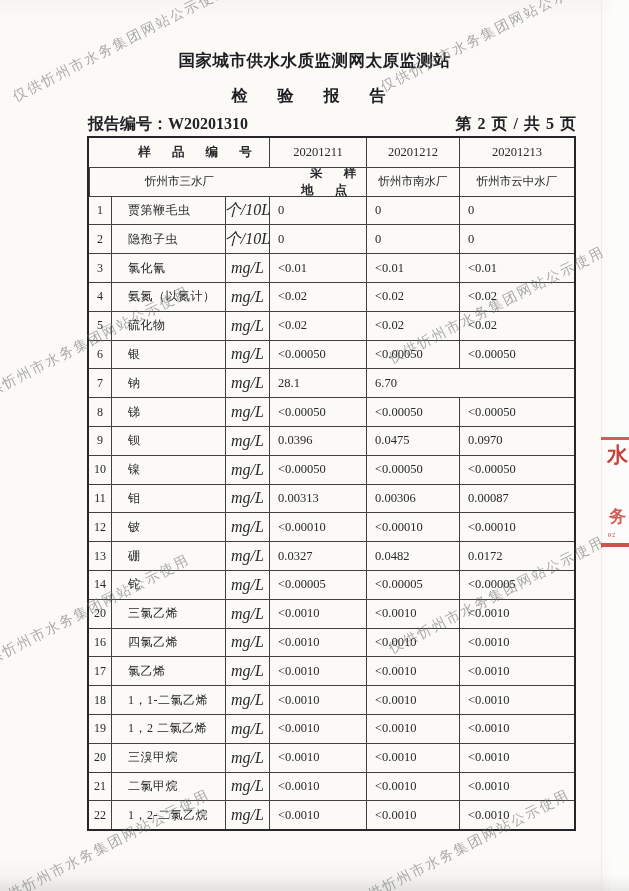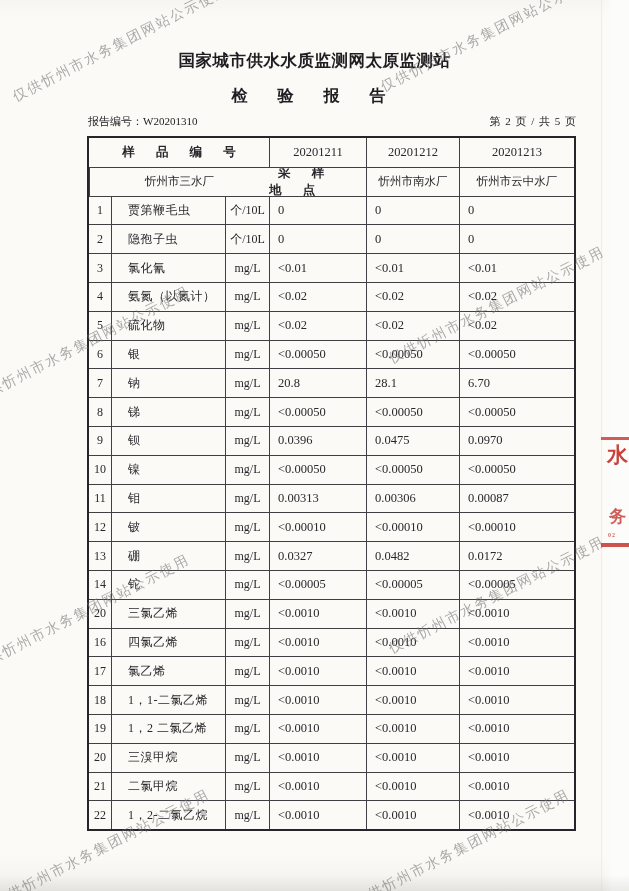--- a/index.html
+++ b/index.html
@@ -50,21 +50,21 @@
     font-weight: 600; color: #1e1e22; z-index: 2;
   }
   .report-title {
     position: absolute; top: 86px; left: -6px; width: 100%;
     text-align: center; font-size: 16px; font-weight: 600;
     letter-spacing: 13px; text-indent: 13px; color: #1e1e22; z-index: 2;
   }
   .meta {
     position: absolute; top: 114px; left: 88px; width: 489px;
     display: flex; justify-content: space-between;
-    font-size: 11px; font-weight: 400; color: #222226; z-index: 2; gap: 32px;
+    font-size: 16px; font-weight: 700; color: #222226; z-index: 2; gap: 32px;
   }
   .meta .page-info { letter-spacing: 1px; }
 
   
   .tbl {
     position: absolute; top: 136px; left: 87px; width: 489px;
     border: 2px solid #26262a; z-index: 2; background: transparent;
   }
   .row {
     display: grid; grid-template-columns: 22px 114px 44px 97px 93px 1fr;
@@ -72,23 +72,23 @@
   }
   .row.hdr { grid-template-columns: 180px 97px 93px 1fr; }
   .row.first { border-top: none; }
   .cell {
     display: flex; align-items: center; overflow: hidden;
     border-left: 1px solid #3f3f44; color: #28282c;
   }
   .cell.cf { border-left: none; }
   .c-num  { justify-content: center; font-size: 12px; }
   .c-name { padding-left: 16px; font-size: 12px; letter-spacing: 0.5px; }
-  .c-unit { justify-content: center; font-size: 12px; }
+  .c-unit { justify-content: center; font-size: 16px; font-style: italic; }
   .c-val  { padding-left: 8px; font-size: 12.5px; }
-  .hdr .c-label { justify-content: center; font-size: 12.5px; font-weight: 600; letter-spacing: 9px; text-indent: 9px; }
+  .hdr .c-label { justify-content: center; font-size: 12.5px; font-weight: 600; letter-spacing: 9px; text-indent: 9px; margin-left: 32px; }
   .hdr .c-id    { justify-content: center; font-size: 12.5px; }
   .hdr .c-loc   { justify-content: center; font-size: 11.5px; }
 
   
   .stamp {
     position: absolute; right: -2px; top: 437px; width: 30px;
     color: #c8413a; z-index: 6; font-weight: 700; line-height: 1;
   }
   .stamp-bar  { width: 30px; height: 3px; background: #c8413a; opacity: .85; margin-bottom: 5px; }
   .stamp-char1 { font-size: 21px; margin-left: 6px; }
@@ -185,21 +185,20 @@
     <div class="cell c-unit">mg/L</div>
     <div class="cell c-val">&lt;0.00050</div>
     <div class="cell c-val">&lt;0.00050</div>
     <div class="cell c-val">&lt;0.00050</div>
   </div>
 
   <div class="row">
     <div class="cell cf c-num">7</div>
     <div class="cell c-name">钠</div>
     <div class="cell c-unit">mg/L</div>
-    <div class="cell c-val">20.8</div>
     <div class="cell c-val">28.1</div>
     <div class="cell c-val">6.70</div>
   </div>
 
   <div class="row">
     <div class="cell cf c-num">8</div>
     <div class="cell c-name">锑</div>
     <div class="cell c-unit">mg/L</div>
     <div class="cell c-val">&lt;0.00050</div>
     <div class="cell c-val">&lt;0.00050</div>

